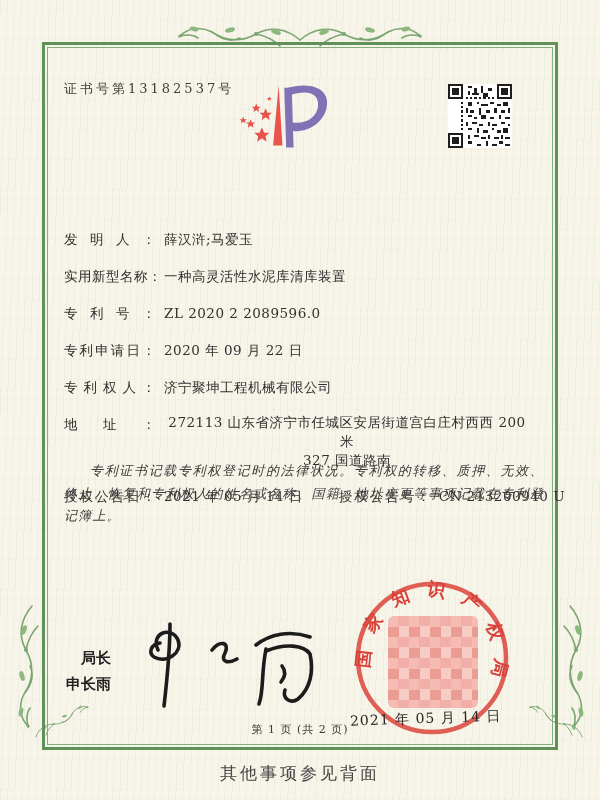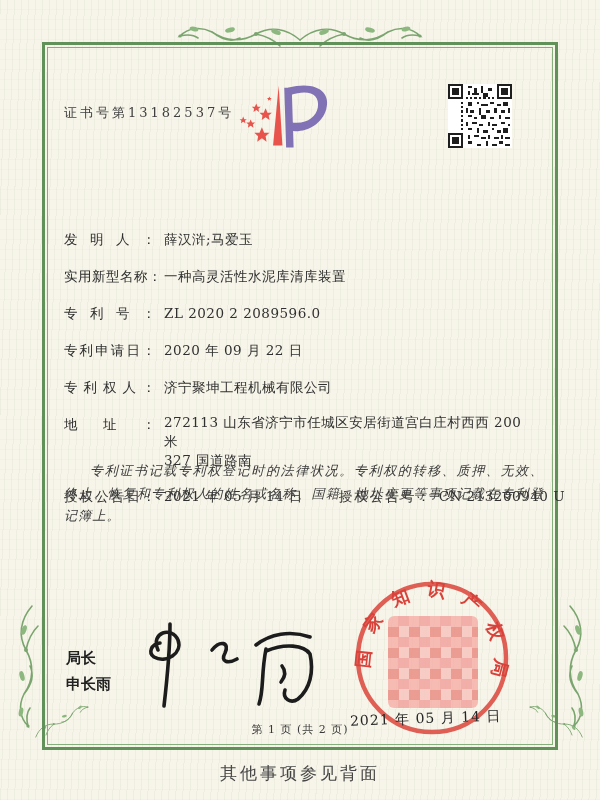--- a/index.html
+++ b/index.html
@@ -7,38 +7,38 @@
     position:relative;width:600px;height:800px;margin:0 auto;overflow:hidden;
     background-color:#f7f4e9;
     background-image:
       repeating-linear-gradient(92deg, rgba(150,185,140,0.10) 0 1px, rgba(0,0,0,0) 1px 7px),
       repeating-linear-gradient(0deg, rgba(225,175,165,0.07) 0 1px, rgba(0,0,0,0) 1px 10px);
     font-family:"DejaVu Serif", serif;color:#333;
   }
   .frame{position:absolute;left:42px;top:42px;width:516px;height:708px;
     border:3px solid #5f9158;box-sizing:border-box;}
   .frame-inner{position:absolute;inset:2px;border:1px solid #86ae7c;}
-  .cert-no{position:absolute;left:64px;top:80px;font-size:13px;letter-spacing:3px;color:#3f3f3f;margin-top:24px;}
+  .cert-no{position:absolute;left:64px;top:80px;font-size:13px;letter-spacing:3px;color:#3f3f3f;}
   .logo{position:absolute;left:232px;top:76px;}
   .qr{position:absolute;left:448px;top:84px;width:64px;height:64px;}
   .title{position:absolute;left:0;right:0;top:166px;text-align:center;
     font-size:28px;font-weight:600;letter-spacing:8px;color:#141414;}
   .fields{position:absolute;left:64px;top:228px;width:478px;font-size:13.5px;color:#303030;letter-spacing:.5px;}
   .frow{line-height:22px;margin-bottom:15px;white-space:nowrap;}
   .flabel{display:inline-block;width:92px;text-align:justify;text-align-last:justify;vertical-align:top;}
   .fvalue{display:inline-block;padding-left:8px;vertical-align:top;}
   .frow-addr{}
-  .frow-addr .fvalue{white-space:normal;width:366px;line-height:19px;}
+  .frow-addr .fvalue{white-space:normal;width:366px;line-height:19px;text-align:center;}
   .addr-line{display:block;}
   .pair2{margin-left:36px;}
   .body-text{position:absolute;left:64px;top:460px;width:480px;font-size:13px;line-height:22.5px;
     color:#3b3b3b;font-style:italic;letter-spacing:1.2px;text-align:justify;}
   .body-text p{margin:0 0 6px 0;text-indent:2em;}
   .signer{position:absolute;left:66px;top:645px;font-family:"Liberation Sans", sans-serif;
-    font-size:15px;font-weight:700;color:#222;line-height:26px;}
+    font-size:15px;font-weight:700;color:#222;line-height:26px;text-align:right;}
   .signature{position:absolute;left:118px;top:618px;}
   .seal{position:absolute;left:352px;top:578px;width:160px;height:160px;}
   .seal-pixels{position:absolute;left:36px;top:38px;width:90px;height:92px;border-radius:6px;opacity:.85;
     background:conic-gradient(#f2a39e 90deg,#f8c6bf 90deg 180deg,#ea8d85 180deg 270deg,#f6b2aa 270deg);
     background-size:21px 21px;}
   .seal svg{position:absolute;left:0;top:0;}
   .seal-date{position:absolute;left:350px;top:710px;font-size:14px;letter-spacing:1px;color:#262626;
     transform:rotate(-2deg);}
   .page-info{position:absolute;left:0;right:0;top:722px;text-align:center;font-size:11px;
     letter-spacing:1px;color:#3a3a3a;}

